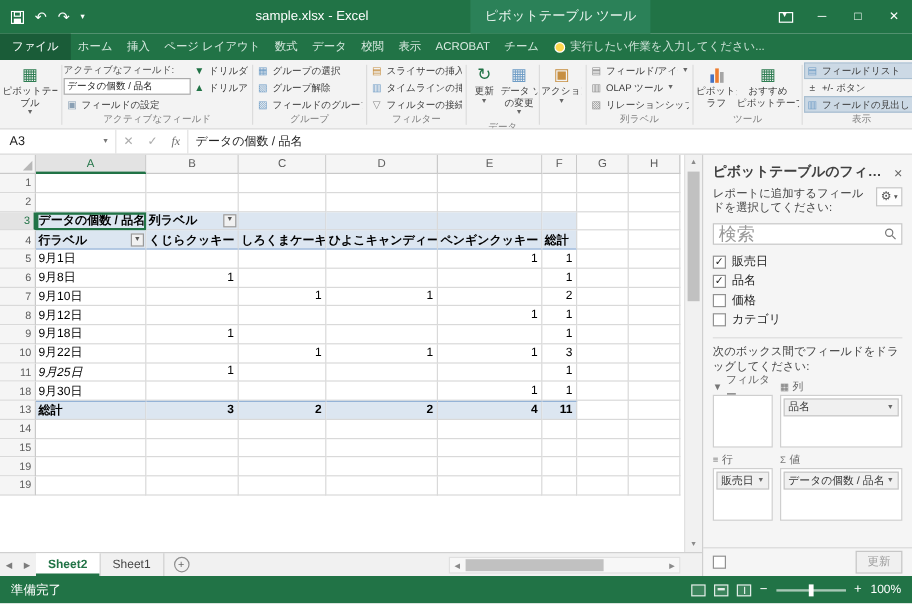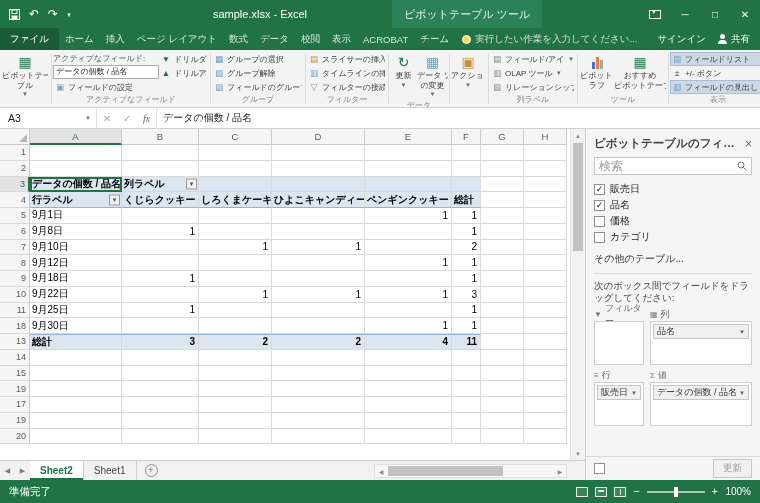--- a/index.html
+++ b/index.html
@@ -108,21 +108,21 @@
   
   .pane{position:absolute;left:585px;top:129px;width:175px;height:351px;background:#f5f5f5;border-left:1px solid #cfcfcf;padding:7px 8px 26px;font-size:10px;color:#333}
   .phead{display:flex;align-items:center;gap:6px}
   .ptitle{flex:1;font-size:11.5px;font-weight:bold;color:#404040;white-space:nowrap;overflow:hidden;text-overflow:ellipsis}
   .pclose{color:#666;font-size:12px;line-height:1}
   .psub{display:flex;gap:4px;margin-top:5px;align-items:flex-start}
   .psubtext{flex:1;font-size:9.5px;line-height:12px;color:#444}
   .gearbox{flex:none;border:1px solid #c6c6c6;background:#fdfdfd;height:16px;display:flex;align-items:center;padding:0 3px;gap:2px;font-size:10px;color:#555}
   .gdd{font-size:6px}
   .search{margin-top:6px;height:18px;background:#fff;border:1px solid #c6c6c6;display:flex;align-items:center;padding:0 4px}
-  .search .ph{flex:1;font-size:12px;color:#9a9a9a}
+  .search .ph{flex:1;font-size:15px;color:#9a9a9a}
   .fieldlist{margin-top:6px}
   .frow{display:flex;align-items:center;gap:5px;height:16px;font-size:10px;color:#222}
   .cb{width:11px;height:11px;flex:none;border:1px solid #919191;background:#fff;display:inline-flex;align-items:center;justify-content:center;font-size:9px;line-height:1;color:#222}
   .moretables{margin-top:7px;font-size:10px;color:#333}
   .pdivider{height:1px;background:#dcdcdc;margin:7px 0 6px}
   .draghint{font-size:9.5px;line-height:12px;color:#444}
   .areas{display:grid;grid-template-columns:1fr 1fr;gap:4px 6px;margin-top:4px}
   .ahead{display:flex;align-items:center;gap:3px;height:13px;font-size:9px;color:#666}
   .aic{font-size:8px;color:#777;line-height:1}
   .abox{background:#fff;border:1px solid #cfcfcf;height:44px;padding:2px}
@@ -183,27 +183,20 @@
         <div class="tab">データ</div>
         <div class="tab">校閲</div>
         <div class="tab">表示</div>
         <div class="tab">ACROBAT</div>
         <div class="tab">チーム</div>
       </div>
     <div class="tellme">
       <span class="bulb"></span>
       <span>実行したい作業を入力してください...</span>
     </div>
-    <div class="trright">
-      <span>サインイン</span>
-      <span class="share">
-        <span class="person"></span>
-        <span>共有</span>
-      </span>
-    </div>
   </div>
 
   <div class="ribbon">
     <div class="rgroup" style="width:48px">
       <div class="bbtn" style="width:46px;flex:1">
         <span class="bic" style="color:#2e7d52">▦</span>
         <span class="bl">ピボットテー</span>
         <span class="bl">ブル</span>
         <span class="dd">▼</span>
       </div>
@@ -491,21 +484,21 @@
         <div class="cell" style="width: 77px;"></div>
         <div class="cell num" style="width: 73px;">1</div>
         <div class="cell num" style="width: 93px;">1</div>
         <div class="cell num" style="width: 87px;">1</div>
         <div class="cell num" style="width: 29px;">3</div>
         <div class="cell" style="width: 43px;"></div>
         <div class="cell" style="width: 43px;"></div>
       </div>
       <div class="grow">
         <div class="rowh">11</div>
-        <div class="cell" style="width: 92px;">9月25日</div>
+        <div class="cell" style="width: 92px; font-style: italic;">9月25日</div>
         <div class="cell num" style="width: 77px;">1</div>
         <div class="cell" style="width: 73px;"></div>
         <div class="cell" style="width: 93px;"></div>
         <div class="cell" style="width: 87px;"></div>
         <div class="cell num" style="width: 29px;">1</div>
         <div class="cell" style="width: 43px;"></div>
         <div class="cell" style="width: 43px;"></div>
       </div>
       <div class="grow">
         <div class="rowh">18</div>
@@ -556,43 +549,21 @@
         <div class="cell" style="width: 92px;"></div>
         <div class="cell" style="width: 77px;"></div>
         <div class="cell" style="width: 73px;"></div>
         <div class="cell" style="width: 93px;"></div>
         <div class="cell" style="width: 87px;"></div>
         <div class="cell" style="width: 29px;"></div>
         <div class="cell" style="width: 43px;"></div>
         <div class="cell" style="width: 43px;"></div>
       </div>
       <div class="grow">
-        <div class="rowh">17</div>
-        <div class="cell" style="width: 92px;"></div>
-        <div class="cell" style="width: 77px;"></div>
-        <div class="cell" style="width: 73px;"></div>
-        <div class="cell" style="width: 93px;"></div>
-        <div class="cell" style="width: 87px;"></div>
-        <div class="cell" style="width: 29px;"></div>
-        <div class="cell" style="width: 43px;"></div>
-        <div class="cell" style="width: 43px;"></div>
-      </div>
-      <div class="grow">
         <div class="rowh">19</div>
-        <div class="cell" style="width: 92px;"></div>
-        <div class="cell" style="width: 77px;"></div>
-        <div class="cell" style="width: 73px;"></div>
-        <div class="cell" style="width: 93px;"></div>
-        <div class="cell" style="width: 87px;"></div>
-        <div class="cell" style="width: 29px;"></div>
-        <div class="cell" style="width: 43px;"></div>
-        <div class="cell" style="width: 43px;"></div>
-      </div>
-      <div class="grow">
-        <div class="rowh">20</div>
         <div class="cell" style="width: 92px;"></div>
         <div class="cell" style="width: 77px;"></div>
         <div class="cell" style="width: 73px;"></div>
         <div class="cell" style="width: 93px;"></div>
         <div class="cell" style="width: 87px;"></div>
         <div class="cell" style="width: 29px;"></div>
         <div class="cell" style="width: 43px;"></div>
         <div class="cell" style="width: 43px;"></div>
       </div>
     </div>
@@ -620,20 +591,27 @@
       </div>
       <span class="sarrow h">▶</span>
     </div>
   </div>
 
   <div class="pane">
     <div class="phead">
       <span class="ptitle">ピボットテーブルのフィールド</span>
       <span class="pclose">×</span>
     </div>
+    <div class="psub">
+      <span class="psubtext">レポートに追加するフィールドを選択してください:</span>
+      <span class="gearbox">
+        <span>⚙</span>
+        <span class="gdd">▾</span>
+      </span>
+    </div>
     <div class="search">
       <span class="ph">検索</span>
       <svg width="10" height="10" viewBox="0 0 10 10">
           <circle cx="4" cy="4" r="3" fill="none" stroke="#767676"></circle>
           <line x1="6.4" y1="6.4" x2="9.3" y2="9.3" stroke="#767676"></line>
         </svg>
     </div>
     <div class="fieldlist" id="fieldList">
         <div class="frow">
           <div class="cb on" style="display: inline-flex;">✓</div>
@@ -645,21 +623,20 @@
         </div>
         <div class="frow">
           <div class="cb" style="display: inline-flex;"></div>
           <span class="flb">価格</span>
         </div>
         <div class="frow">
           <div class="cb" style="display: inline-flex;"></div>
           <span class="flb">カテゴリ</span>
         </div>
       </div>
-    <div class="moretables">その他のテーブル...</div>
     <div class="pdivider"></div>
     <div class="draghint">次のボックス間でフィールドをドラッグしてください:</div>
     <div class="areas">
       <div>
         <div class="ahead">
             <span class="aic">▼</span>
             <span>フィルター</span>
           </div>
         <div class="abox" id="aFilters"></div>
       </div>

